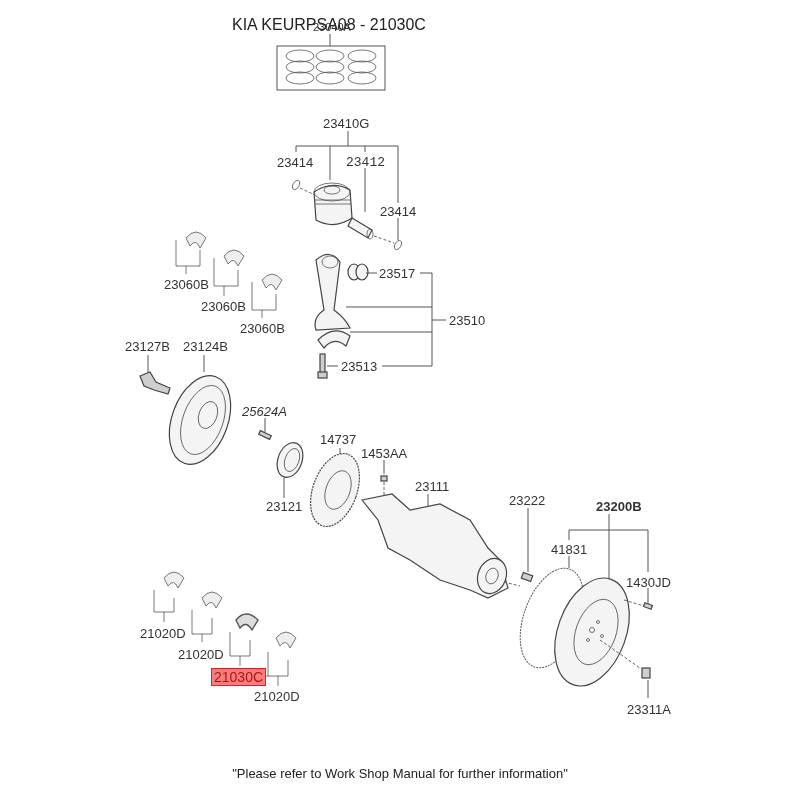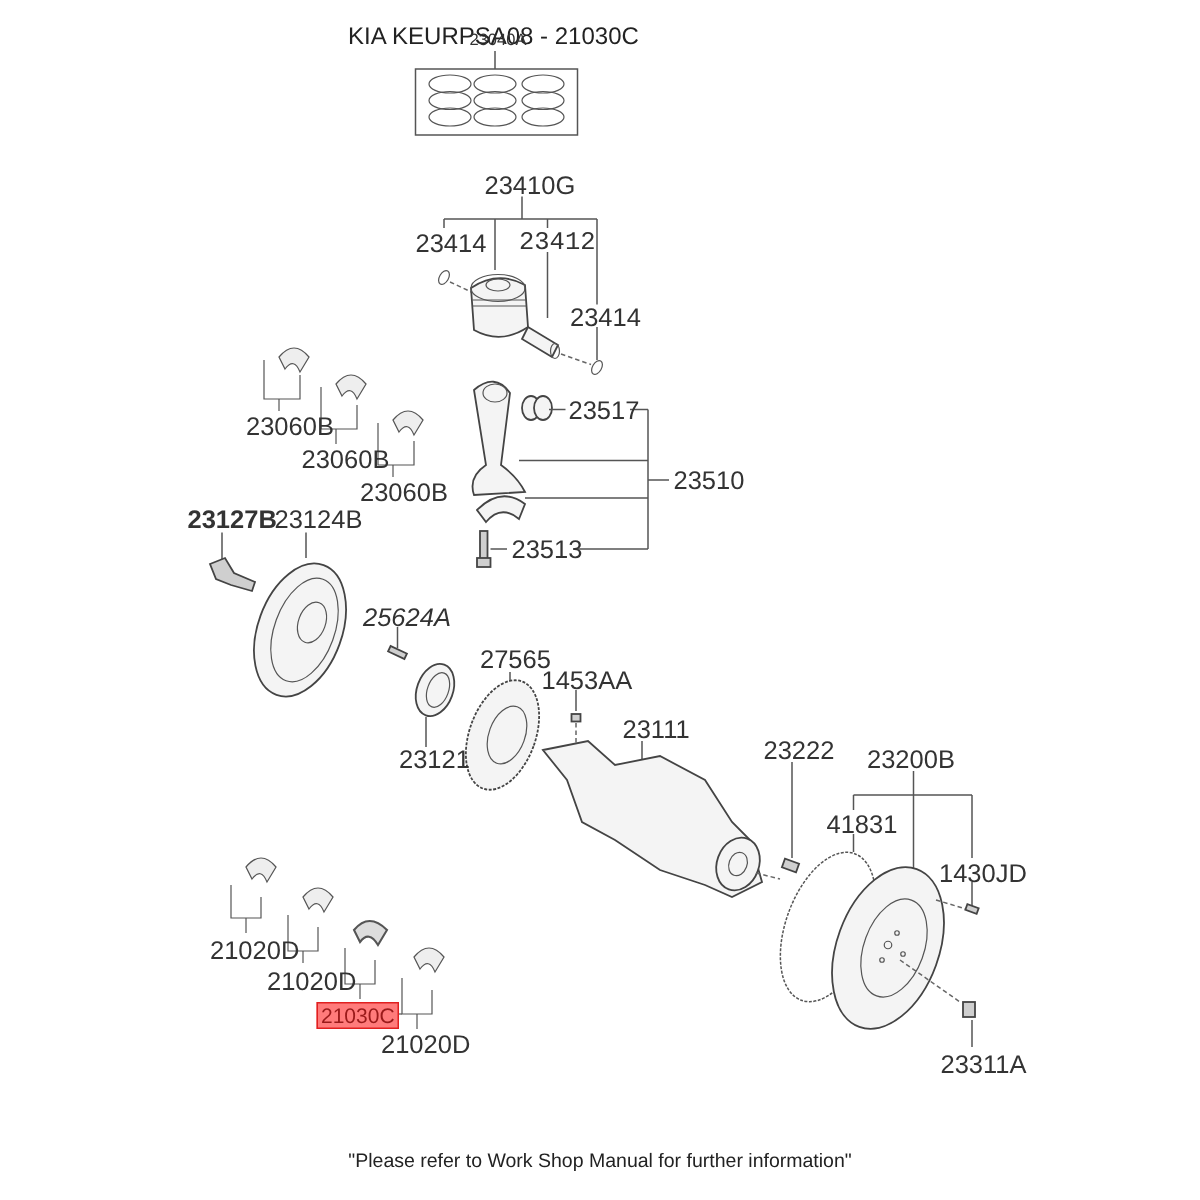--- a/index.html
+++ b/index.html
@@ -1,18 +1,18 @@
 <!DOCTYPE html>
 <html><head>
 <meta charset="utf-8">
 <style>
   html, body { margin:0; padding:0; background:#ffffff; }
   body { width:800px; height:800px; position:relative; overflow:hidden; font-family:"Liberation Sans", sans-serif; color:#333; }
   #diagram { position:absolute; left:0; top:0; width:800px; height:800px; }
-  .lbl { position:absolute; font-size:17px; color:#333; white-space:nowrap; line-height:14px; }
+  .lbl { position:absolute; font-size:13px; color:#333; white-space:nowrap; line-height:14px; }
   .lbl.hl { background:#ff7b7b; border:1px solid #e02020; color:#9a1a1a; padding:0 2px; font-size:14px; line-height:16px; }
   .title { position:absolute; left:232px; top:16px; font-size:16px; color:#222; white-space:nowrap; }
   .footer { position:absolute; left:0; width:800px; top:766px; text-align:center; font-size:13px; color:#222; }
   svg .ln { stroke:#555; stroke-width:1; fill:none; }
   svg .dash { stroke:#666; stroke-width:1; stroke-dasharray:3 2; fill:none; }
   svg .part { stroke:#444; stroke-width:1.2; fill:#f4f4f4; }
   svg .partd { stroke:#444; stroke-width:1.2; fill:#cfcfcf; }
   svg .thin { stroke:#555; stroke-width:0.8; fill:none; }
 </style>
 </head>
@@ -203,30 +203,30 @@
 <div class="lbl" style="left:380px;top:205px;">23414</div>
 
 <div class="lbl" style="left:164px;top:278px;">23060B</div>
 <div class="lbl" style="left:201px;top:300px;">23060B</div>
 <div class="lbl" style="left:240px;top:322px;">23060B</div>
 
 <div class="lbl" style="left:379px;top:267px;">23517</div>
 <div class="lbl" style="left:449px;top:314px;">23510</div>
 <div class="lbl" style="left:341px;top:360px;">23513</div>
 
-<div class="lbl" style="left:125px;top:340px;font-weight:bold;">23127B</div>
+<div class="lbl" style="left:125px;top:340px;">23127B</div>
 <div class="lbl" style="left:183px;top:340px;">23124B</div>
 <div class="lbl" style="left:242px;top:405px;font-style:italic;">25624A</div>
 <div class="lbl" style="left:266px;top:500px;">23121</div>
-<div class="lbl" style="left:320px;top:433px;">27565</div>
+<div class="lbl" style="left:320px;top:433px;">14737</div>
 <div class="lbl" style="left:361px;top:447px;">1453AA</div>
 <div class="lbl" style="left:415px;top:480px;">23111</div>
 
 <div class="lbl" style="left:509px;top:494px;">23222</div>
-<div class="lbl" style="left:578px;top:500px;">23200B</div>
+<div class="lbl" style="left:596px;top:500px;font-weight:bold;">23200B</div>
 <div class="lbl" style="left:551px;top:543px;">41831</div>
 <div class="lbl" style="left:626px;top:576px;">1430JD</div>
 <div class="lbl" style="left:627px;top:703px;">23311A</div>
 
 <div class="lbl" style="left:140px;top:627px;">21020D</div>
 <div class="lbl" style="left:178px;top:648px;">21020D</div>
 <div class="lbl hl" style="left:211px;top:668px;">21030C</div>
 <div class="lbl" style="left:254px;top:690px;">21020D</div>
 
 <div class="footer">"Please refer to Work Shop Manual for further information"</div>

